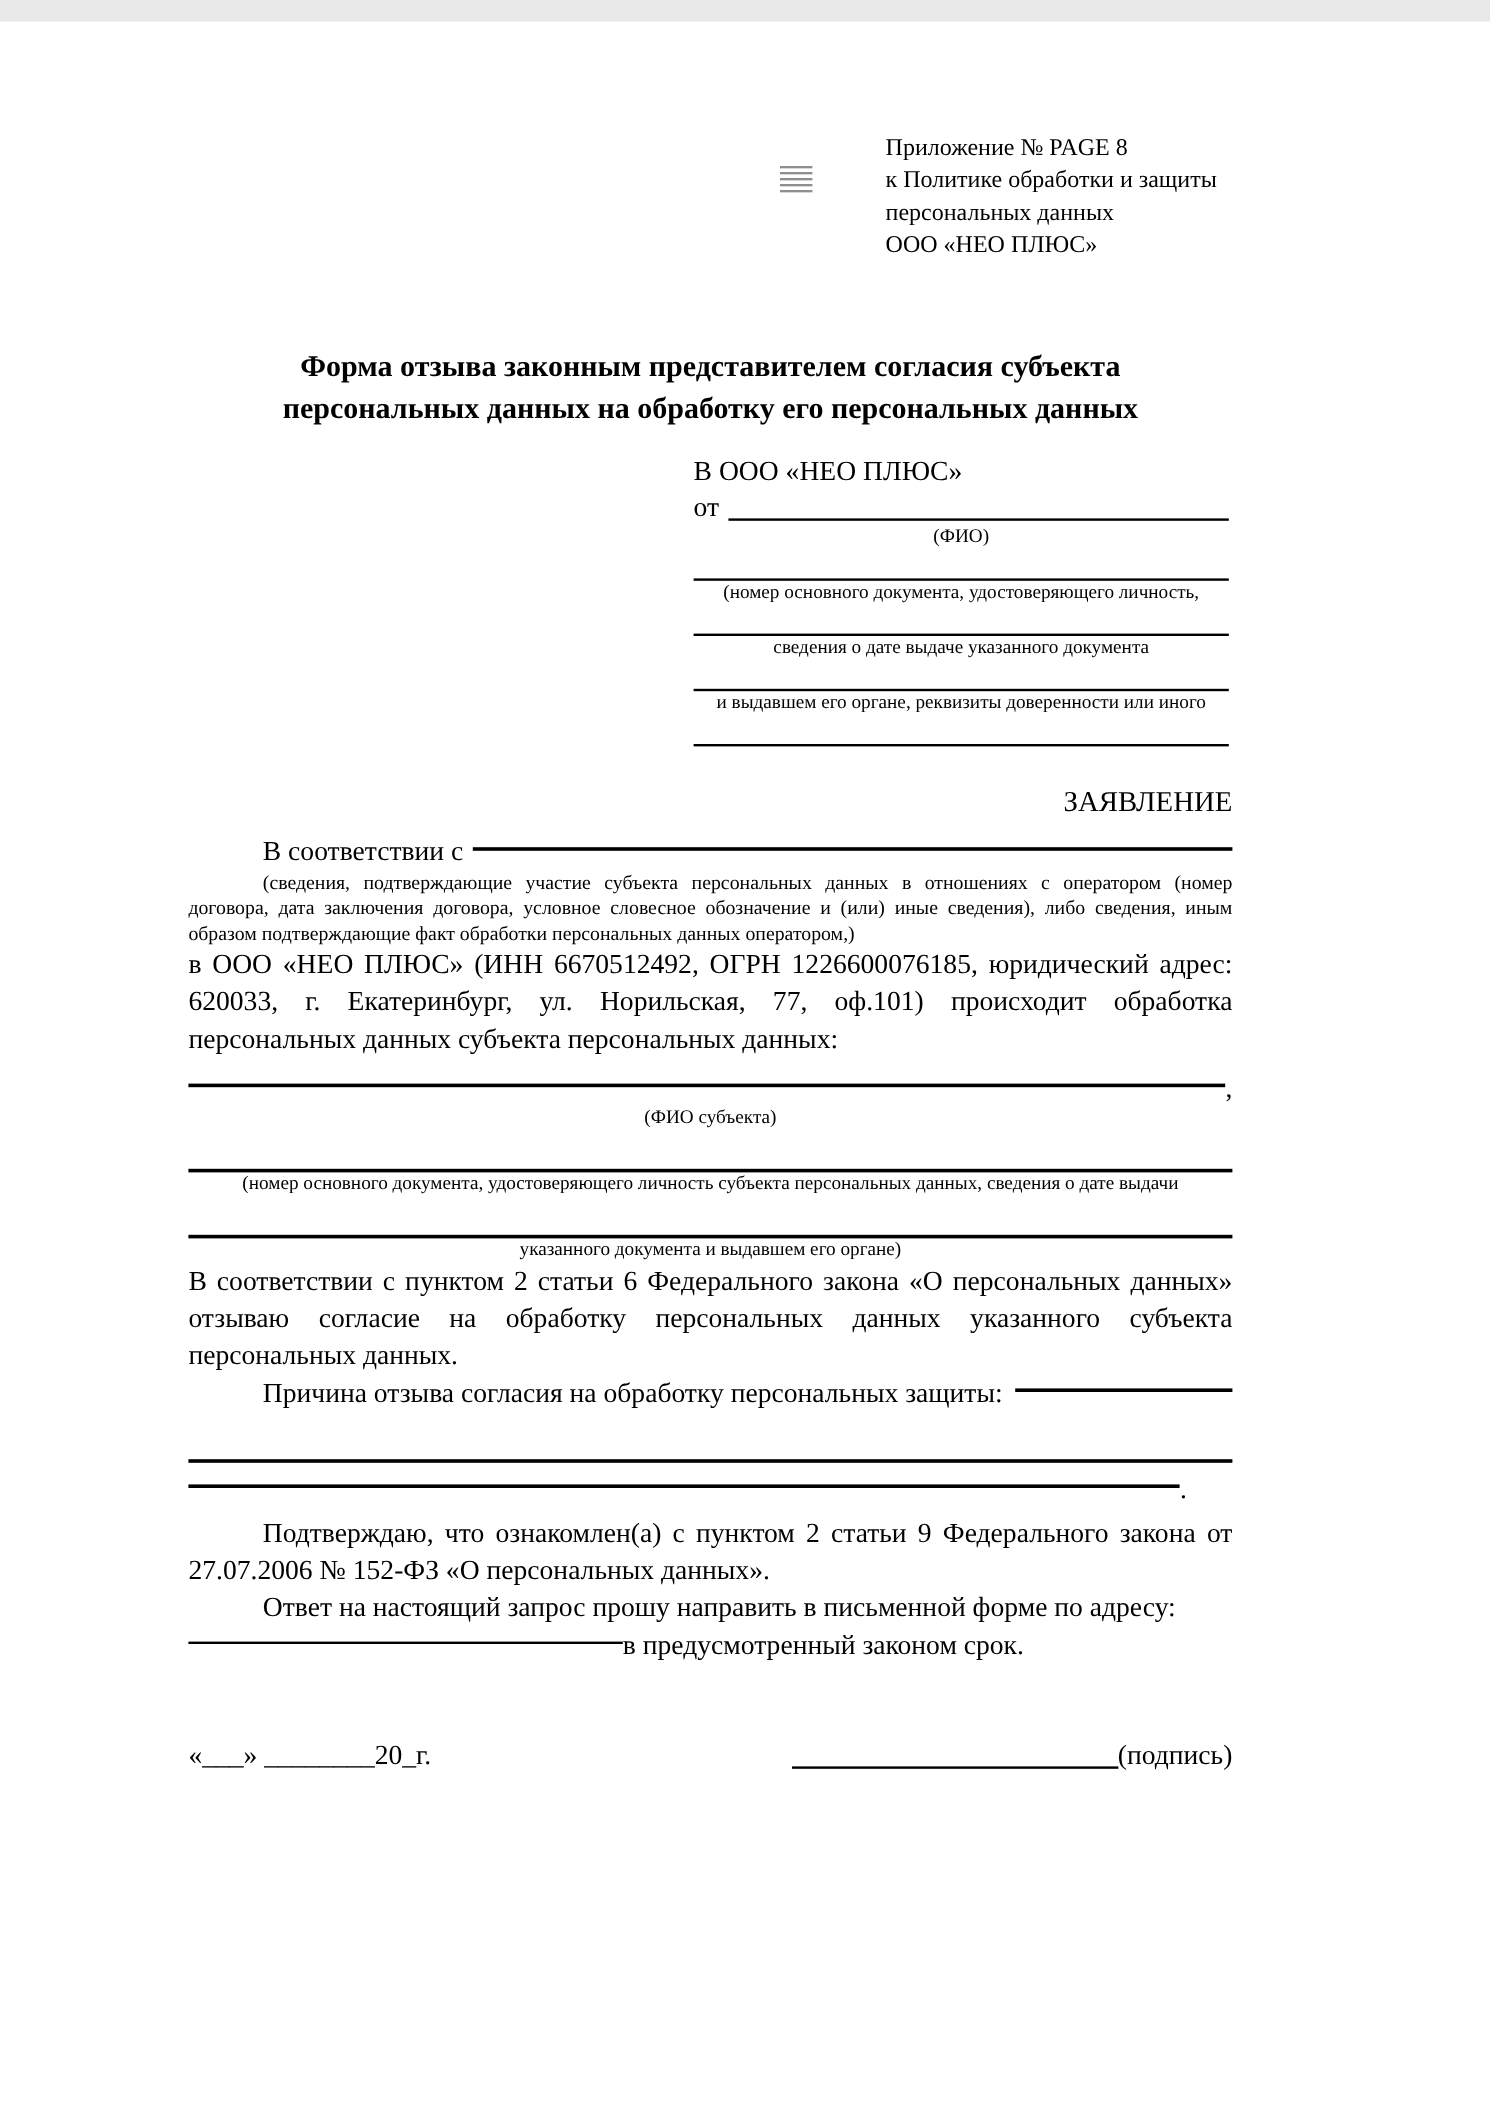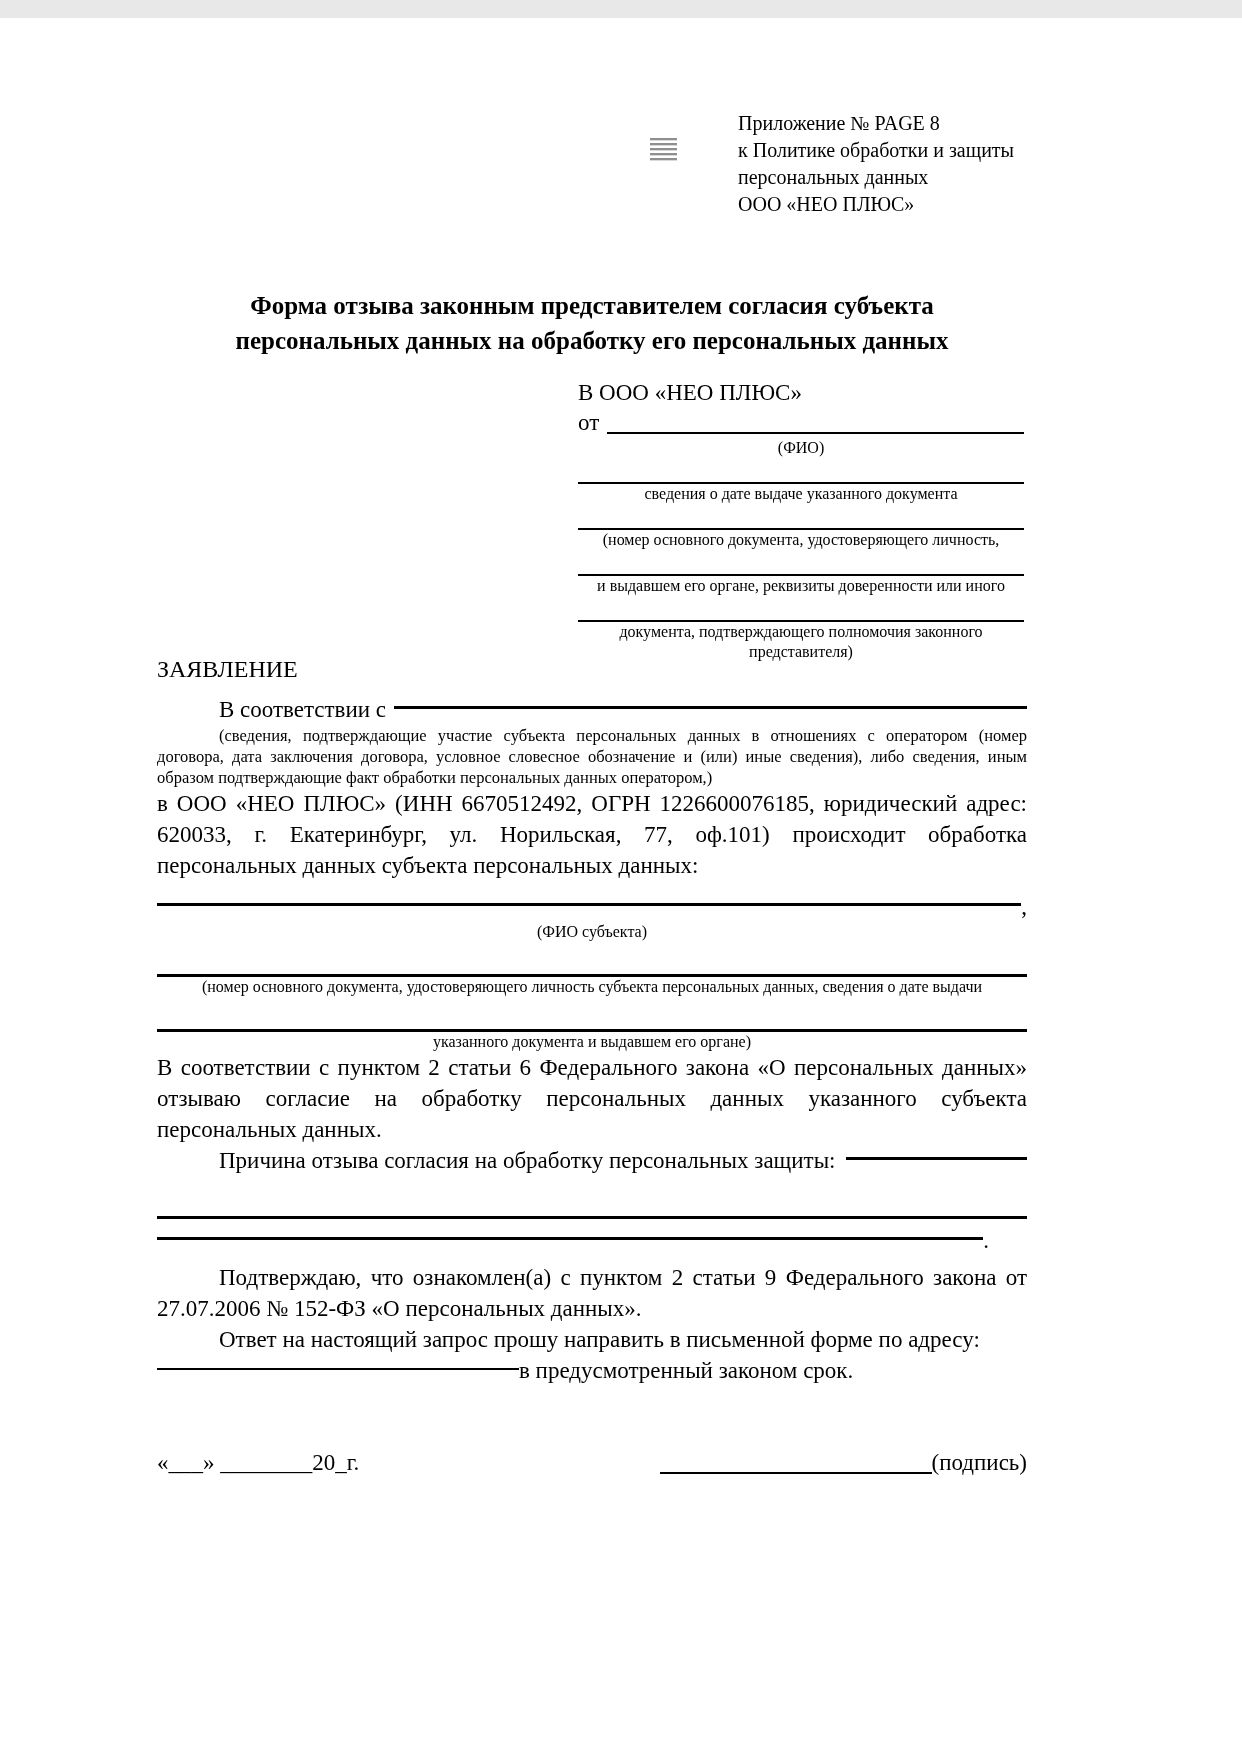--- a/index.html
+++ b/index.html
@@ -18,21 +18,21 @@
   .title{position:absolute;left:157px;top:270px;width:870px;text-align:center;
     font-weight:bold;font-size:25px;line-height:35px;}
   
   .addr{position:absolute;left:578px;top:360px;width:446px;font-size:23px;line-height:30px;}
   .row{display:flex;align-items:stretch;}
   .ln{border-bottom:2px solid #000;flex:1;}
   .addr .from-row .ln{margin-left:8px;margin-bottom:4px;}
   .small-caption{font-size:16px;line-height:20px;text-align:center;}
   .blank-line{height:24px;border-bottom:2px solid #000;}
   
-  .stmt-head{position:absolute;left:157px;top:638px;width:870px;text-align:left;font-size:24px;}
+  .stmt-head{position:absolute;left:157px;top:638px;width:870px;text-align:right;font-size:24px;}
   
   .main{position:absolute;left:157px;top:676px;width:870px;font-size:23px;line-height:31px;}
   .indent{margin-left:62px;}
   .just{text-align:justify;}
   .footnote{font-size:16.5px;line-height:21px;text-align:justify;text-indent:62px;}
   .fill-row{display:flex;align-items:center;}
   .fill-row .ln{border-bottom:3px solid #000;margin-bottom:4px;}
   .wide-line{height:26px;border-bottom:3px solid #000;}
   .p-indent{text-indent:62px;}
   .mt6{margin-top:6px;} .mt10{margin-top:10px;} .mt14{margin-top:14px;}
@@ -65,33 +65,32 @@
   <div class="addr">
     <div>В ООО «НЕО ПЛЮС»</div>
     <div class="row from-row">
       <span>от</span>
       <div class="ln"></div>
     </div>
     <div class="small-caption">(ФИО)</div>
 
     <div>
       <div class="blank-line"></div>
-      <div class="small-caption">сведения о дате выдаче указанного документа</div>
+      <div class="small-caption">(номер основного документа, удостоверяющего личность,</div>
     </div>
     <div>
       <div class="blank-line"></div>
-      <div class="small-caption">(номер основного документа, удостоверяющего личность,</div>
+      <div class="small-caption">сведения о дате выдаче указанного документа</div>
     </div>
     <div>
       <div class="blank-line"></div>
       <div class="small-caption">и выдавшем его органе, реквизиты доверенности или иного</div>
     </div>
     <div>
       <div class="blank-line"></div>
-      <div class="small-caption">документа, подтверждающего полномочия законного представителя)</div>
     </div>
   </div>
 
   <div class="stmt-head">ЗАЯВЛЕНИЕ</div>
 
   <div class="main">
 
     <div class="fill-row">
       <span class="indent">В соответствии с</span>
       <div class="ln" style="margin-left:8px;"></div>

